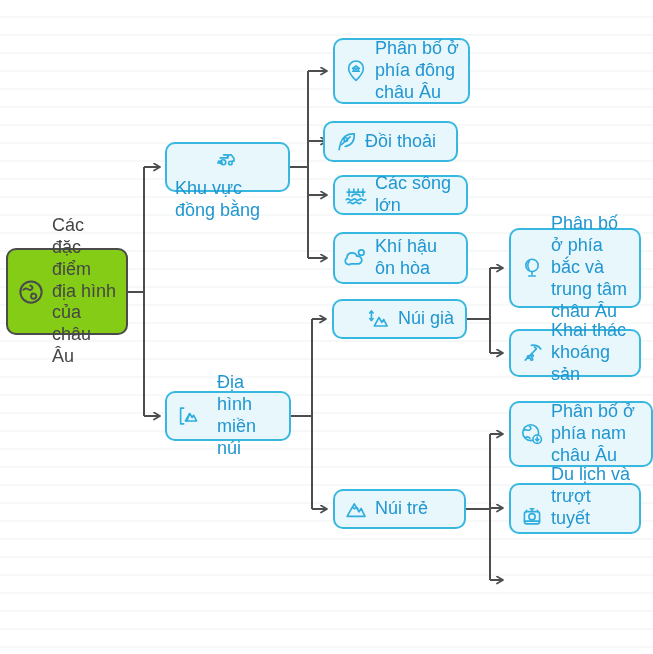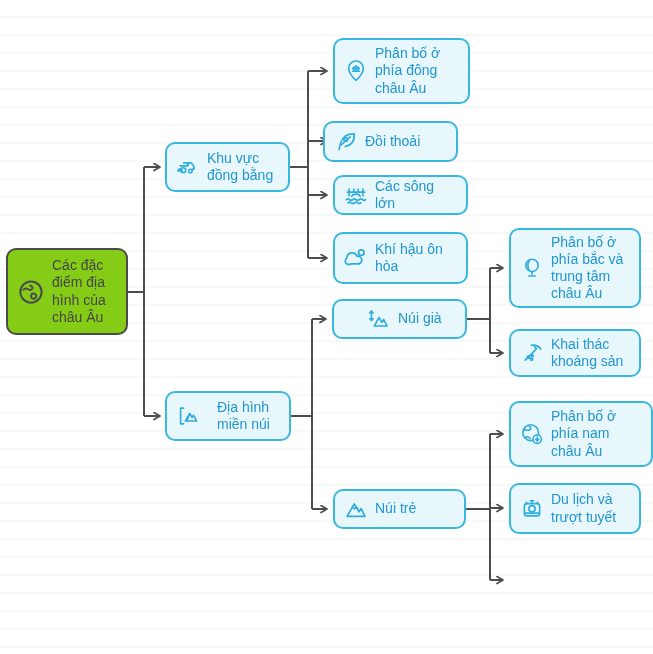--- a/index.html
+++ b/index.html
@@ -8,21 +8,21 @@
     font-family:"Liberation Sans",sans-serif;
     background:#ffffff;
     background-image:repeating-linear-gradient(180deg,#ffffff 0px,#ffffff 16px,#f7f8f8 16px,#f7f8f8 18px);
   }
   .canvas{position:relative;width:653px;height:654px;}
   .connectors{position:absolute;left:0;top:0;pointer-events:none;}
   .node{
     position:absolute;display:flex;align-items:center;gap:6px;
     padding:2px 8px;box-sizing:border-box;
     background:#e7f7fc;border:2px solid #38b8e1;border-radius:10px;
-    color:#2196d0;font-size:14px;font-weight:500;line-height:1.22;
+    color:#2196d0;font-size:18px;font-weight:500;line-height:1.22;
     cursor:pointer;
   }
   .node .ni{flex:0 0 auto;width:26px;height:26px;color:#2fadde;}
   .node .lbl{flex:1 1 auto;}
   .root{background:#84cc16;border-color:#4b4b4b;color:#464646;}
   .root .ni{color:#4b4b4b;width:30px;height:30px;}
   .icondefs{position:absolute;width:0;height:0;overflow:hidden;}
   svg *{vector-effect:none;}
 </style>
 </head>
@@ -157,21 +157,21 @@
     </g>
   </svg>
 
   <div class="node root" style="left:6px;top:248px;width:122px;height:87px;">
     <svg class="ni" viewBox="0 0 24 24">
         <use href="#i-globe"></use>
       </svg>
     <span class="lbl">Các đặc điểm địa hình của châu Âu</span>
   </div>
 
-  <div class="node" style="left:165px;top:142px;width:125px;height:50px;">
+  <div class="node" style="left:165px;top:142px;width:125px;height:50px;flex-direction:column;">
     <svg class="ni" viewBox="0 0 24 24">
         <use href="#i-harvester"></use>
       </svg>
     <span class="lbl">Khu vực đồng bằng</span>
   </div>
 
   <div class="node" style="left:333px;top:38px;width:137px;height:66px;">
     <svg class="ni" viewBox="0 0 24 24">
         <use href="#i-landmark-pin"></use>
       </svg>
@@ -234,21 +234,21 @@
     <span class="lbl">Núi trẻ</span>
   </div>
 
   <div class="node" style="left:509px;top:401px;width:144px;height:66px;">
     <svg class="ni" viewBox="0 0 24 24">
         <use href="#i-globe-arrow"></use>
       </svg>
     <span class="lbl">Phân bố ở phía nam châu Âu</span>
   </div>
 
-  <div class="node" style="left:509px;top:483px;width:132px;height:51px;">
+  <div class="node" style="left:509px;top:483px;width:132px;height:51px;align-items:flex-end;">
     <svg class="ni" viewBox="0 0 24 24">
         <use href="#i-cablecar"></use>
       </svg>
     <span class="lbl">Du lịch và trượt tuyết</span>
   </div>
 
 
 </div>
 
 </body></html>

